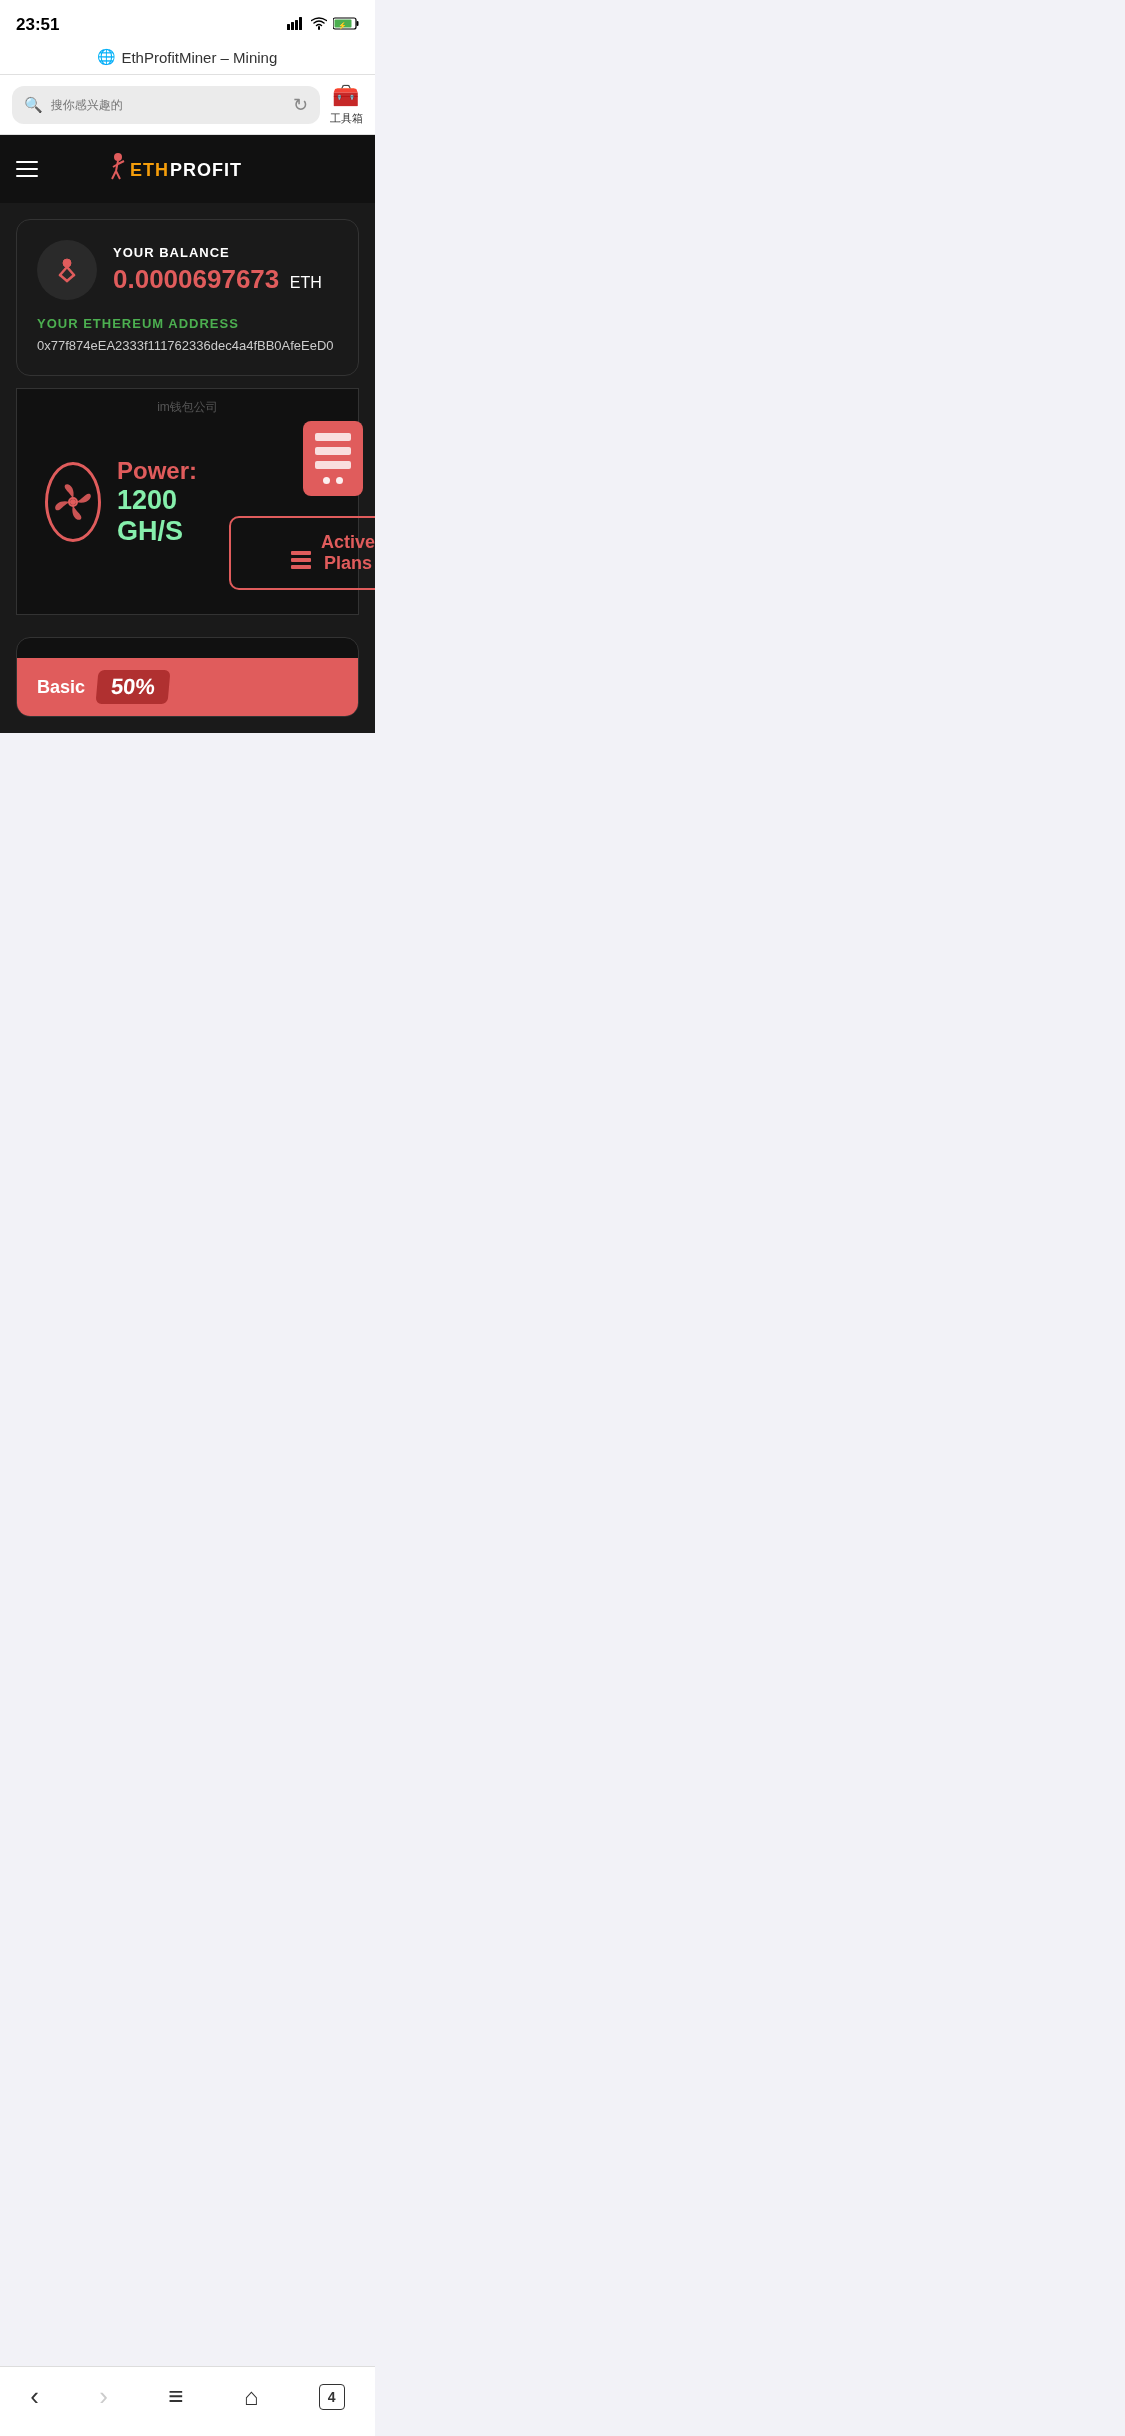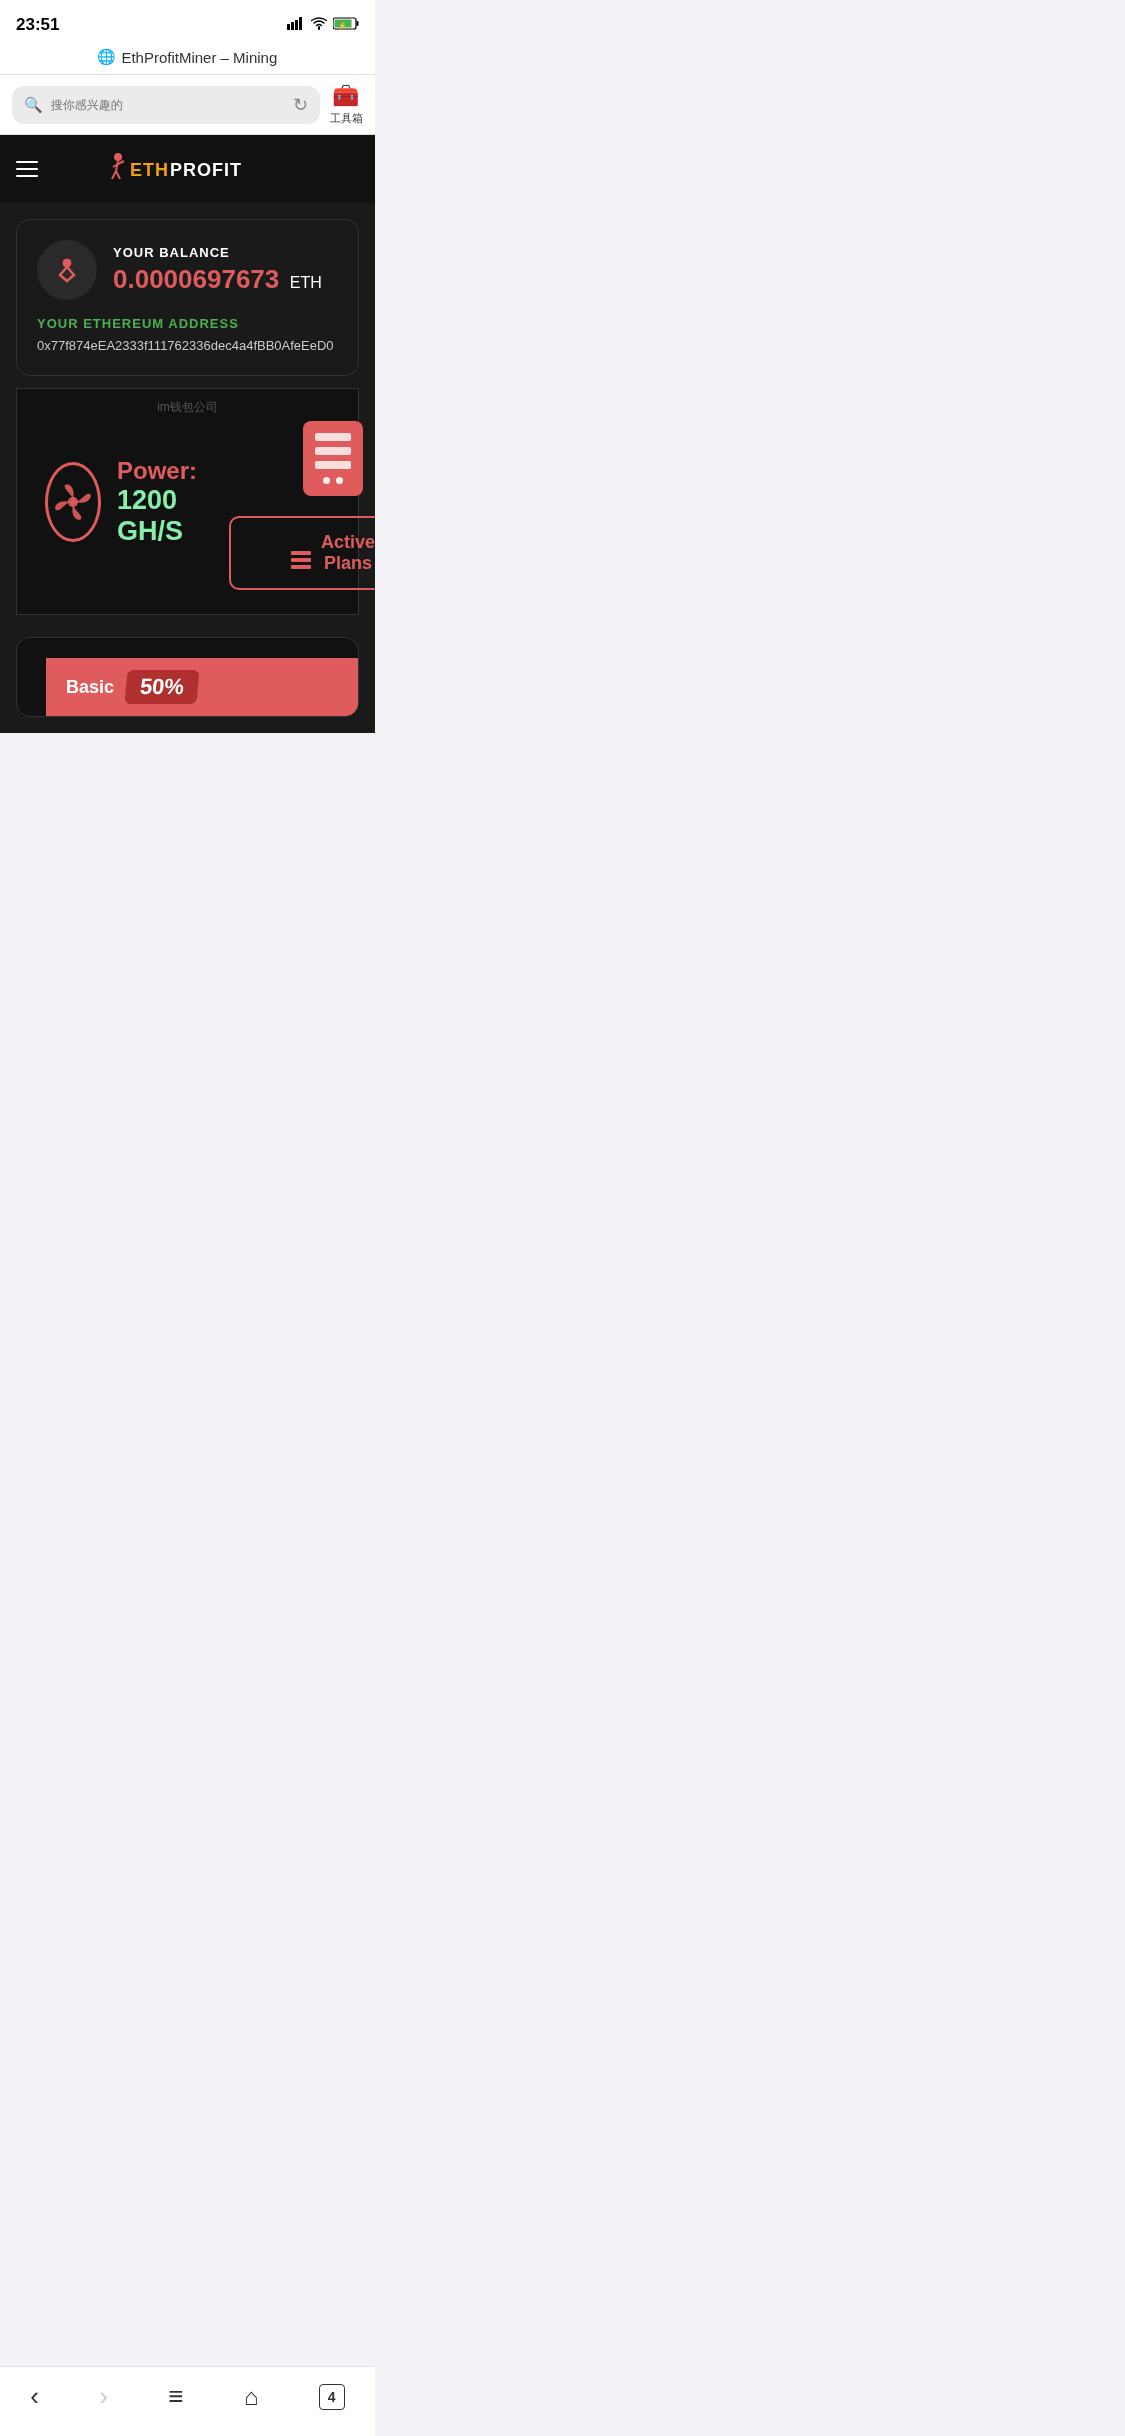--- a/index.html
+++ b/index.html
@@ -266,21 +266,20 @@
     
     .bottom-preview {
       background: #111;
       border: 1px solid #333;
       border-radius: 14px;
       margin-top: 12px;
       height: 80px;
       overflow: hidden;
       display: flex;
       align-items: flex-end;
-      padding-left: 29px;
     }
     .basic-banner {
       background: #e05c5c;
       width: 100%;
       padding: 12px 20px;
       display: flex;
       align-items: center;
       gap: 12px;
     }
     .basic-label {

